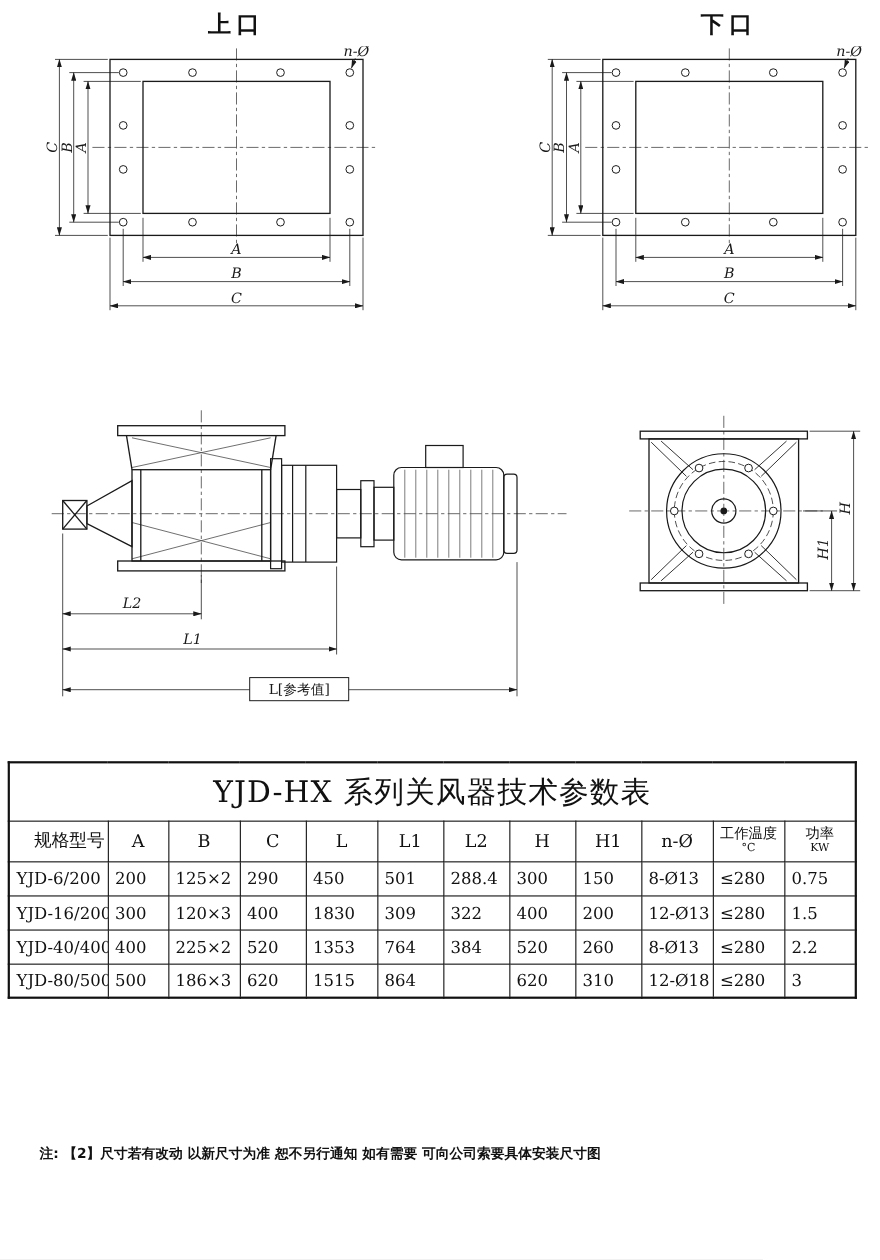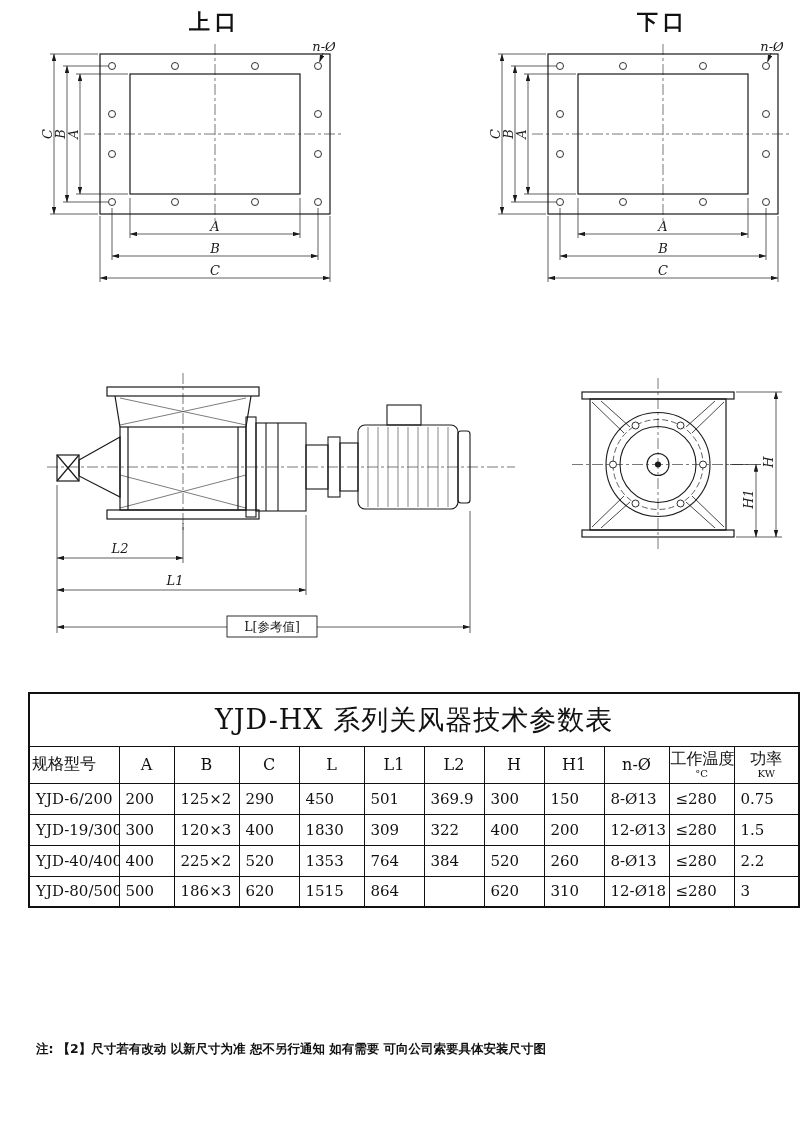--- a/index.html
+++ b/index.html
@@ -11,30 +11,30 @@
   }
   .drawing-block { position:absolute; }
   .drawing-title {
     width:346px; text-align:center; font-size:21px; font-weight:bold;
     letter-spacing:5px; margin-bottom:6px; font-family:"DejaVu Sans", sans-serif;
   }
   svg { display:block; }
   svg text { font-family:"DejaVu Serif", serif; font-size:13px; font-style:italic; fill:#1a1a1a; stroke:none; }
   svg text.cn { font-style:normal; font-size:12.5px; }
 
-  .spec-table-wrap { position:absolute; left:28px; top:692px; }
+  .spec-table-wrap { position:absolute; left:7px; top:692px; }
   table.spec { border-collapse:collapse; table-layout:fixed; width:770px; border:2px solid #111; }
   table.spec th, table.spec td { border:1px solid #111; overflow:hidden; white-space:nowrap; }
   tr.title-row th {
     font-size:27px; font-weight:normal; height:53px; text-align:center;
     letter-spacing:1px; font-family:"DejaVu Serif", serif;
   }
   tr.header-row th { font-size:16px; font-weight:normal; height:37px; text-align:center; vertical-align:middle; }
-  tr.header-row th.first { text-align:left; padding-left:2px; }
-  tr.header-row th .h-top { font-size:16px; line-height:1.15; font-style:normal; }
+  tr.header-row th.first { text-align:left; padding-left:22px; }
+  tr.header-row th .h-top { font-size:13px; line-height:1.15; font-style:normal; }
   tr.header-row th .h-sub { font-size:10px; line-height:1.1; }
   table.spec td { font-size:15px; height:31px; padding:0 2px 0 6px; text-align:left; }
 
   .notes { position:absolute; left:36px; top:1038px; font-size:12.5px; font-weight:bold;
            font-family:"DejaVu Sans", sans-serif; line-height:1.8; display:flex; }
   .notes .prefix { margin-right:4px; }
 </style>
 </head>
 <body>
 
@@ -336,29 +336,29 @@
           </tr>
       </thead>
       <tbody>
           <tr>
             <td>YJD-6/200</td>
             <td>200</td>
             <td>125×2</td>
             <td>290</td>
             <td>450</td>
             <td>501</td>
-            <td>369.9</td>
+            <td>288.4</td>
             <td>300</td>
             <td>150</td>
             <td>8-Ø13</td>
             <td>≤280</td>
             <td>0.75</td>
           </tr>
           <tr>
-            <td>YJD-19/300</td>
+            <td>YJD-16/200</td>
             <td>300</td>
             <td>120×3</td>
             <td>400</td>
             <td>1830</td>
             <td>309</td>
             <td>322</td>
             <td>400</td>
             <td>200</td>
             <td>12-Ø13</td>
             <td>≤280</td>

